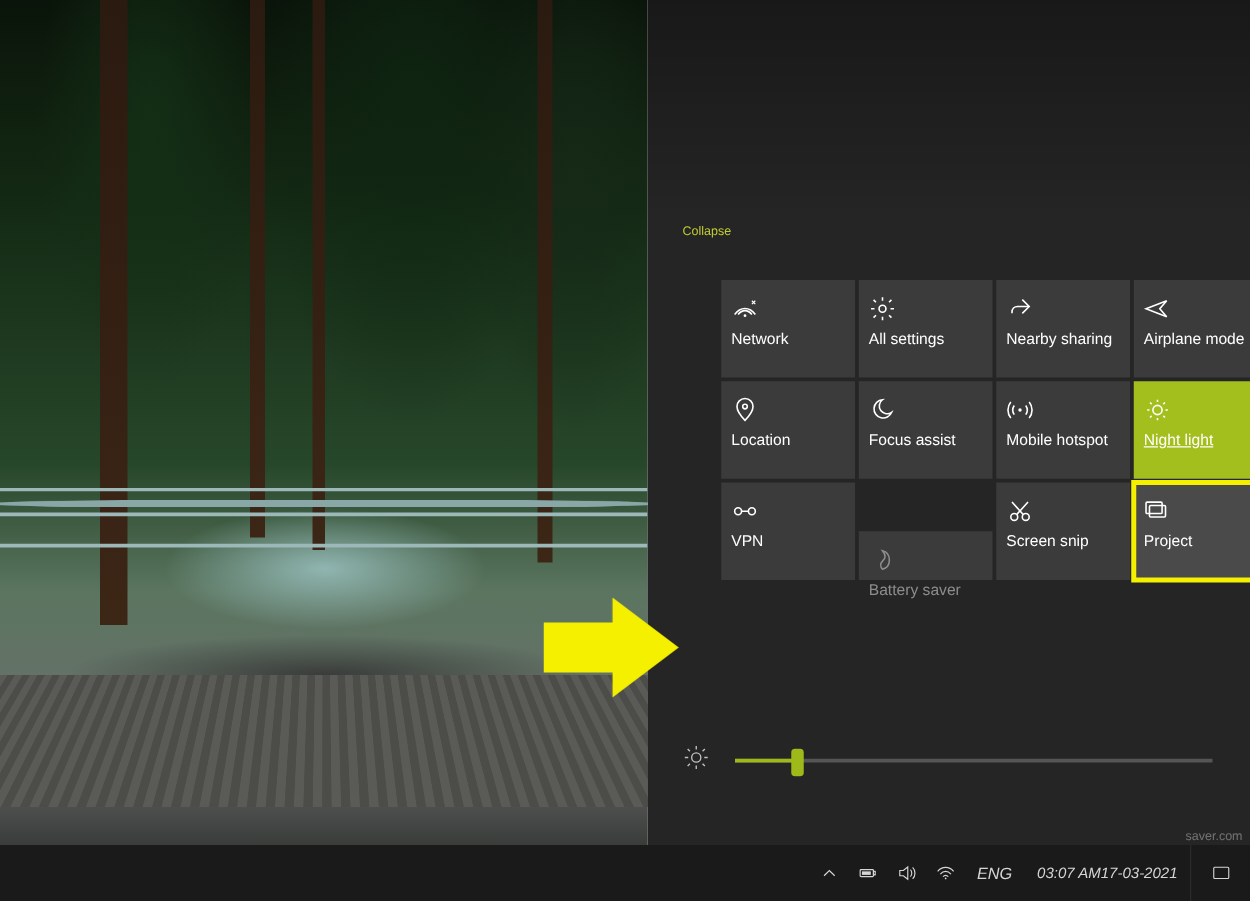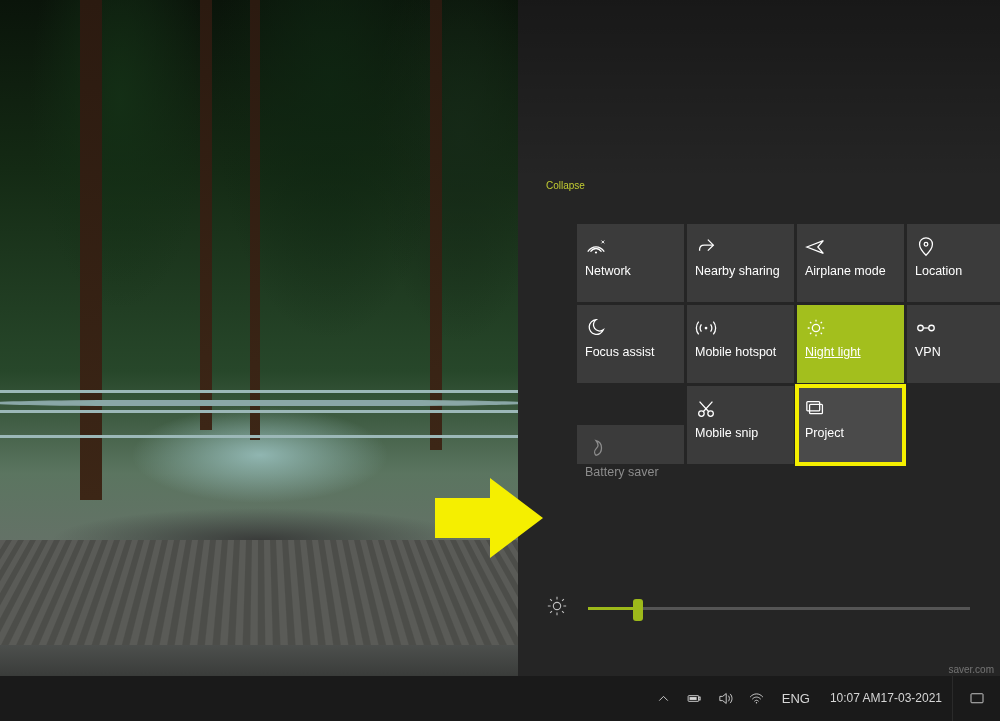--- a/index.html
+++ b/index.html
@@ -76,21 +76,21 @@
   .slider { position:relative; flex:1; margin-left:20px; }
   .slider-track { height:3px; background:#555; }
   .slider-fill { position:absolute; left:0; top:0; height:3px; background:#9db91a; }
   .slider-thumb { position:absolute; top:-8px; width:10px; height:22px; background:#9db91a; border-radius:3px; transform:translateX(-5px); }
 
   .taskbar {
     position:absolute; left:0; right:0; bottom:0; height:45px; background:#1a1a1a;
     display:flex; align-items:center; color:#d6d6d6; font-size:12px;
   }
   .tray { margin-left:auto; display:flex; align-items:center; height:100%; }
-  .tray-item { padding:0 7px; display:flex; align-items:center; height:100%; }
+  .tray-item { padding:0 7px; display:flex; align-items:center; height:100%;font-style:italic; }
   .tray-item svg { width:17px; height:17px; stroke:#d6d6d6; fill:none; stroke-width:1.3; }
   .lang { padding:0 10px; font-size:13px; }
   .clock { padding:0 10px; text-align:center; line-height:1.25; font-size:12px; }
   .notif-btn { width:48px; display:flex; align-items:center; justify-content:center; height:100%; border-left:1px solid #2a2a2a; }
   .notif-btn svg { width:18px; height:18px; stroke:#d6d6d6; fill:none; stroke-width:1.2; }
   .watermark { position:absolute; right:6px; bottom:46px; color:rgba(255,255,255,.35); font-size:10px; }
 </style>
 </head>
 <body>
 
@@ -118,20 +118,29 @@
           <svg viewBox="0 0 24 24">
             <path d="M3 17c5-7 13-7 18 0"></path>
             <path d="M6 17c3.5-4.5 8.5-4.5 12 0"></path>
             <circle cx="12" cy="18" r="1.2" fill="#fff" stroke="none"></circle>
             <path d="M18 5l3 3M21 5l-3 3" stroke-width="1"></path>
           </svg>
         </div>
       <div class="label">Network</div>
     </div>
 
+    <div class="tile">
+      <div class="icon">
+          <svg viewBox="0 0 24 24">
+            <circle cx="12" cy="12" r="3"></circle>
+            <path d="M12 2v3M12 19v3M4.2 4.2l2.1 2.1M17.7 17.7l2.1 2.1M2 12h3M19 12h3M4.2 19.8l2.1-2.1M17.7 6.3l2.1-2.1"></path>
+          </svg>
+        </div>
+      <div class="label">All settings</div>
+    </div>
 
     <div class="tile">
       <div class="icon">
           <svg viewBox="0 0 24 24">
             <path d="M14 4l6 6-6 6"></path>
             <path d="M20 10H10c-3 0-5 2-5 5v1"></path>
           </svg>
         </div>
       <div class="label">Nearby sharing</div>
     </div>
@@ -207,21 +216,21 @@
     </div>
 
     <div class="tile">
       <div class="icon">
           <svg viewBox="0 0 24 24">
             <circle cx="7" cy="17" r="3"></circle>
             <circle cx="17" cy="17" r="3"></circle>
             <path d="M9 15L19 4M15 15L5 4"></path>
           </svg>
         </div>
-      <div class="label">Mobile snip</div>
+      <div class="label">Screen snip</div>
     </div>
 
     <div class="tile highlight">
       <div class="icon">
           <svg viewBox="0 0 24 24">
             <rect x="5" y="7" width="14" height="10" rx="1"></rect>
             <rect x="2" y="4" width="14" height="10" rx="1"></rect>
           </svg>
         </div>
       <div class="label">Project</div>
@@ -275,21 +284,21 @@
     <div class="tray-item">
         <svg viewBox="0 0 24 24">
           <path d="M3 10c5-6 13-6 18 0"></path>
           <path d="M6 13c3.5-4 8.5-4 12 0"></path>
           <path d="M9 16c2-2 4-2 6 0"></path>
           <circle cx="12" cy="18" r="1" fill="#d6d6d6" stroke="none"></circle>
         </svg>
       </div>
     <div class="tray-item lang">ENG</div>
     <div class="tray-item clock">
-      <div>10:07 AM</div>
+      <div>03:07 AM</div>
       <div>17-03-2021</div>
     </div>
     <div class="notif-btn">
         <svg viewBox="0 0 24 24">
           <rect x="4" y="5" width="16" height="12" rx="1"></rect>
           <path d="M9 17l-2 3M15 17l2 3" stroke="none"></path>
         </svg>
       </div>
   </div>
 </div>

